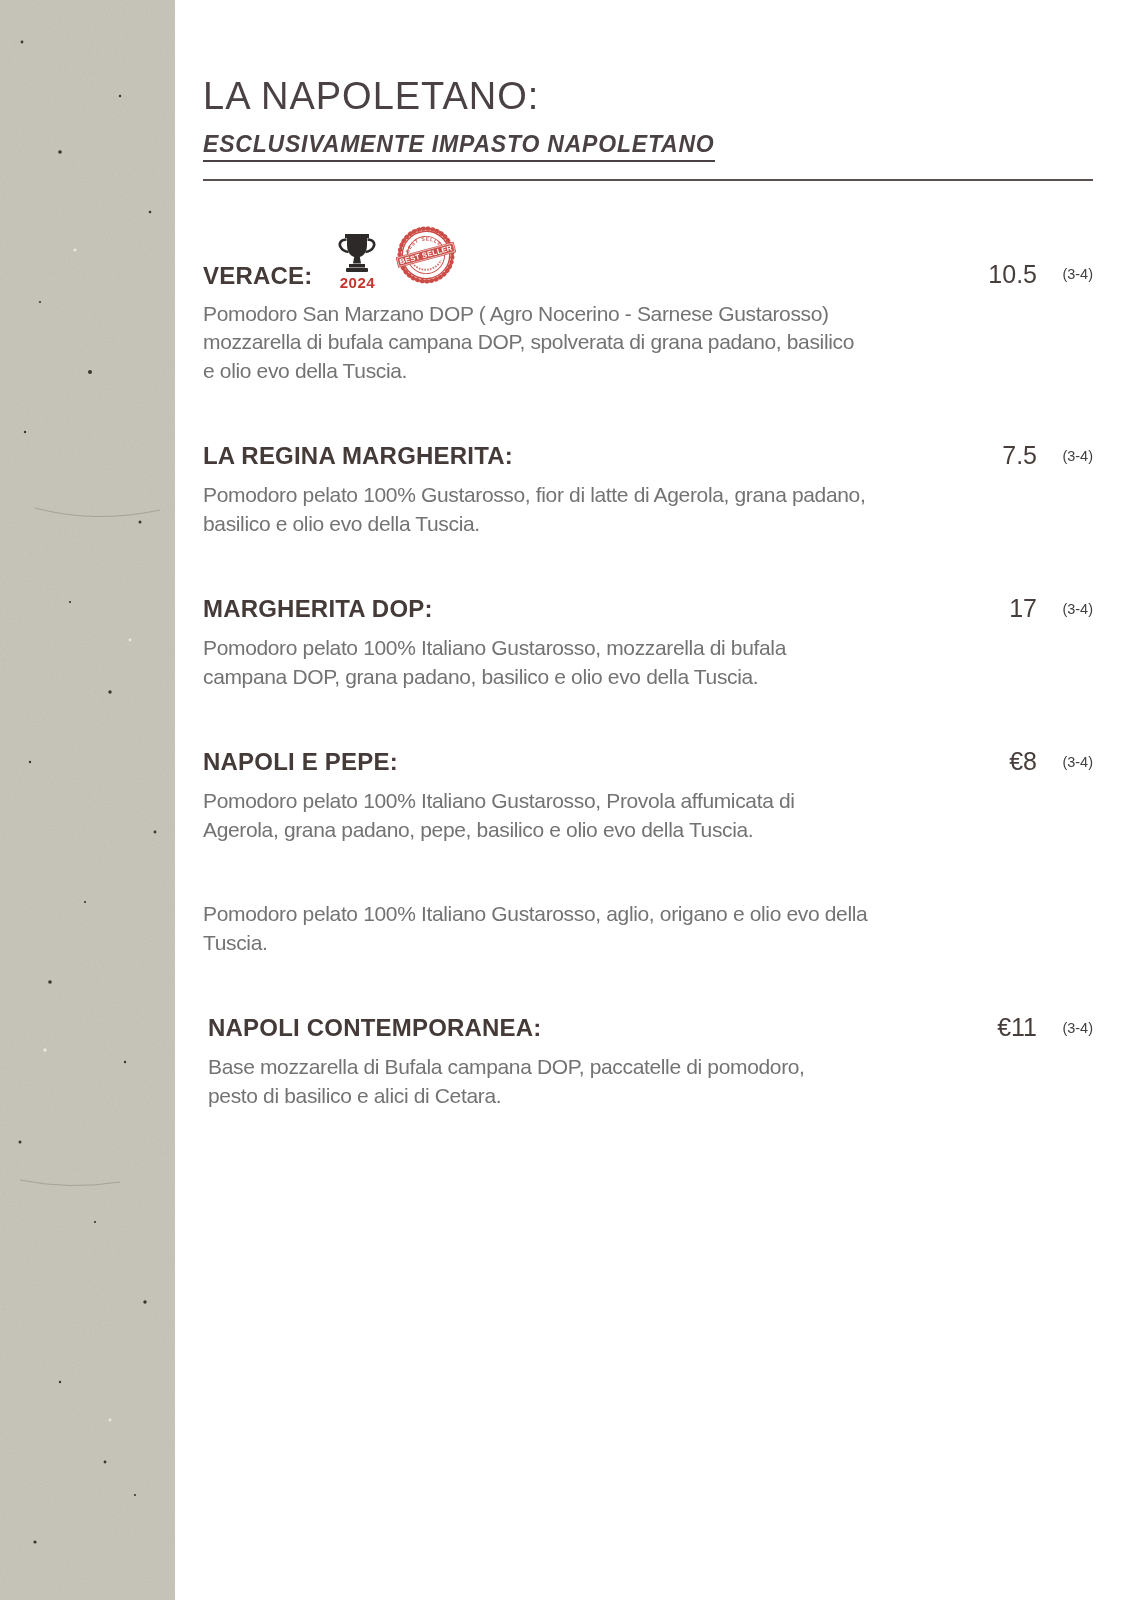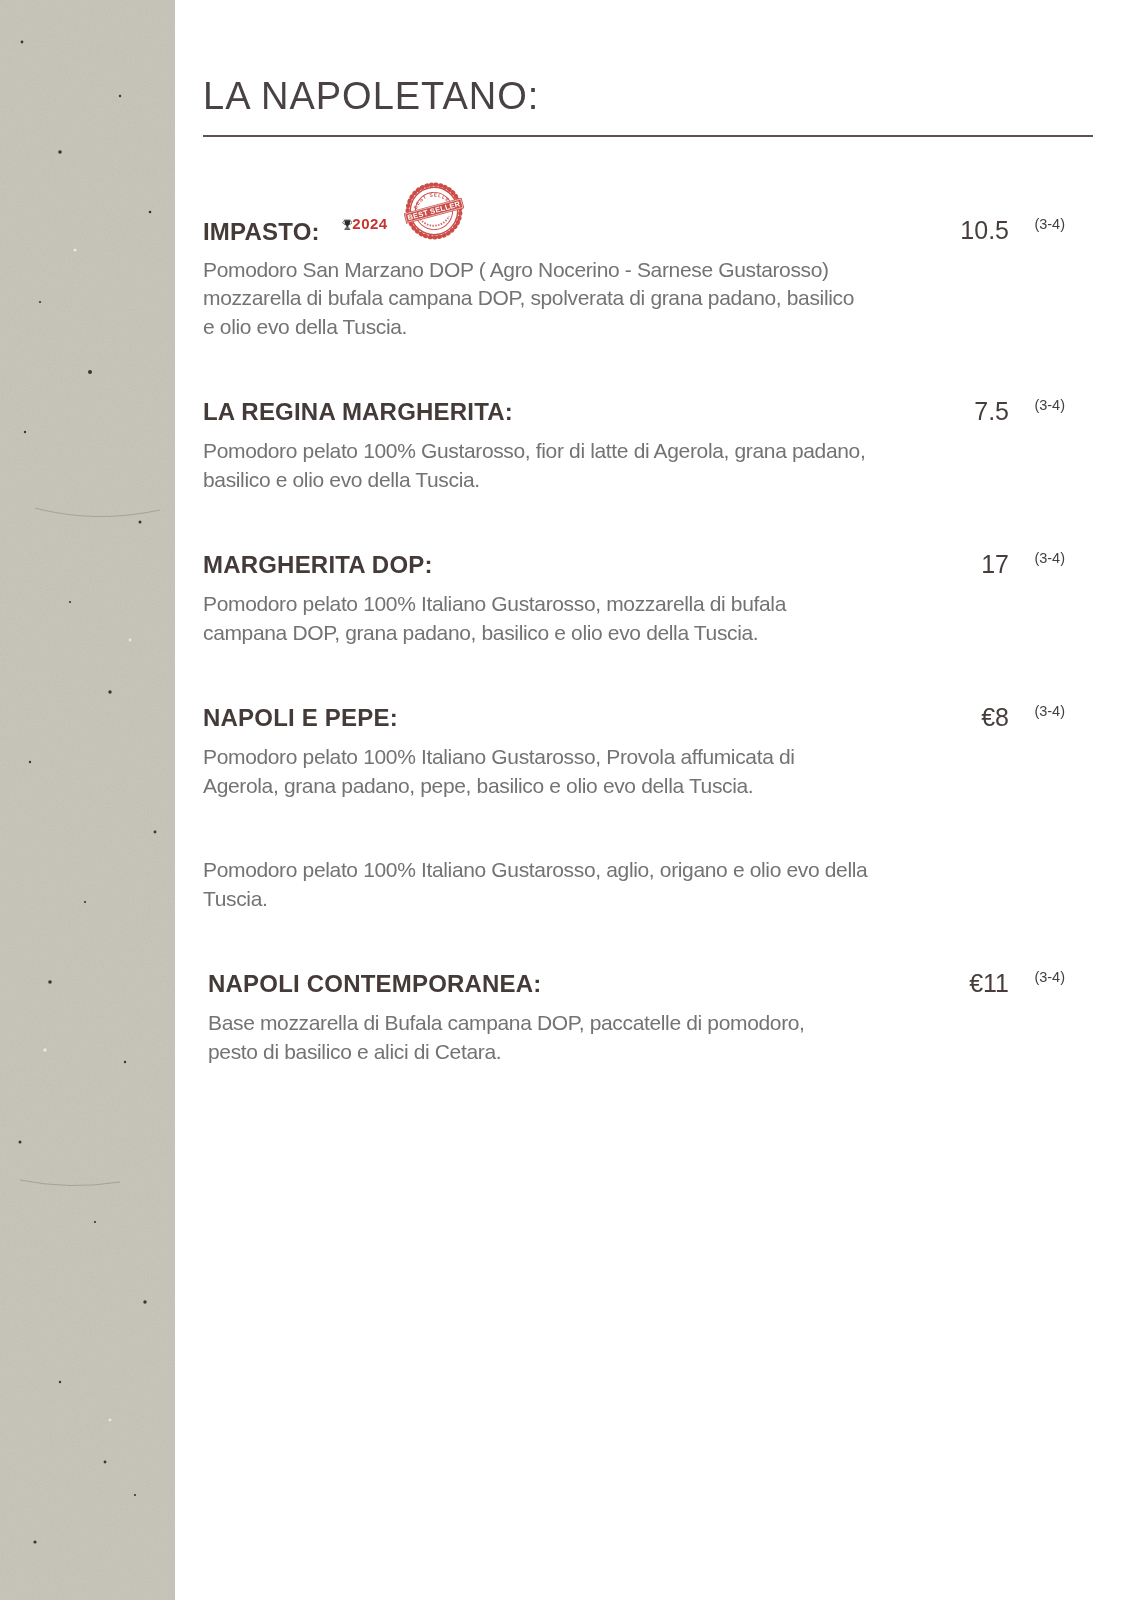--- a/index.html
+++ b/index.html
@@ -58,34 +58,33 @@
   .item-name {
     font-size:24px; font-weight:700;
     letter-spacing:0.2px;
     color:#443b39;
     white-space:nowrap;
     padding-bottom:1px;
   }
   .indent-slight .item-name { padding-left:5px; }
   .badge-trophy {
     margin-left:22px;
-    display:flex; flex-direction:row; align-items:center;
+    display:flex; flex-direction:column; align-items:center;
     width:46px;
   }
   .trophy-year {
     font-size:15px; font-weight:700;
     color:#c5342e;
     letter-spacing:0.5px;
     margin-top:-2px;
   }
   .badge-stamp { margin-left:16px; margin-bottom:2px; }
   .spacer { flex:1; }
   .price-group {
-    display:flex; align-items:flex-start;
-    margin-right:28px;
+    display:flex; align-items:center;
     padding-bottom:2px;
   }
   .item-price {
     font-size:25px; font-weight:400;
     color:#473e3c;
     min-width:52px; text-align:right;
     white-space:nowrap;
   }
   .item-size {
     font-size:14.5px; color:#404040;
@@ -151,27 +150,30 @@
           <circle cx="130" cy="640" r="1.4"></circle>
         <circle cx="45" cy="1050" r="1.7"></circle>
           <circle cx="110" cy="1420" r="1.4"></circle>
       </g>
     </svg>
   </div>
 
   <div class="content">
 
     <h1 class="menu-title">LA NAPOLETANO:</h1>
+    <div class="menu-subtitle">
+      <span>ESCLUSIVAMENTE IMPASTO NAPOLETANO</span>
+    </div>
     <hr class="divider">
 
     <div class="menu-list">
 
       <div class="menu-item first">
         <div class="item-header with-badges">
-          <span class="item-name">IMPASTO:</span>
+          <span class="item-name">VERACE:</span>
           <span class="badge-trophy">
             <svg width="40" height="44" viewBox="0 0 40 44">
               <g fill="#2d2929">
                 <rect x="8" y="2" width="24" height="4"></rect>
                 <path d="M10,6 h20 v7.5 c0,7 -4.3,12 -10,12 c-5.7,0 -10,-5 -10,-12 z"></path>
                 <path d="M17.2,25 h5.6 l1.2,6.5 h-8 z"></path>
                 <rect x="12" y="32" width="16" height="3.5"></rect>
                 <rect x="9" y="36" width="22" height="4" rx="1"></rect>
               </g>
               <g stroke="#2d2929" stroke-width="2.6" fill="none">

